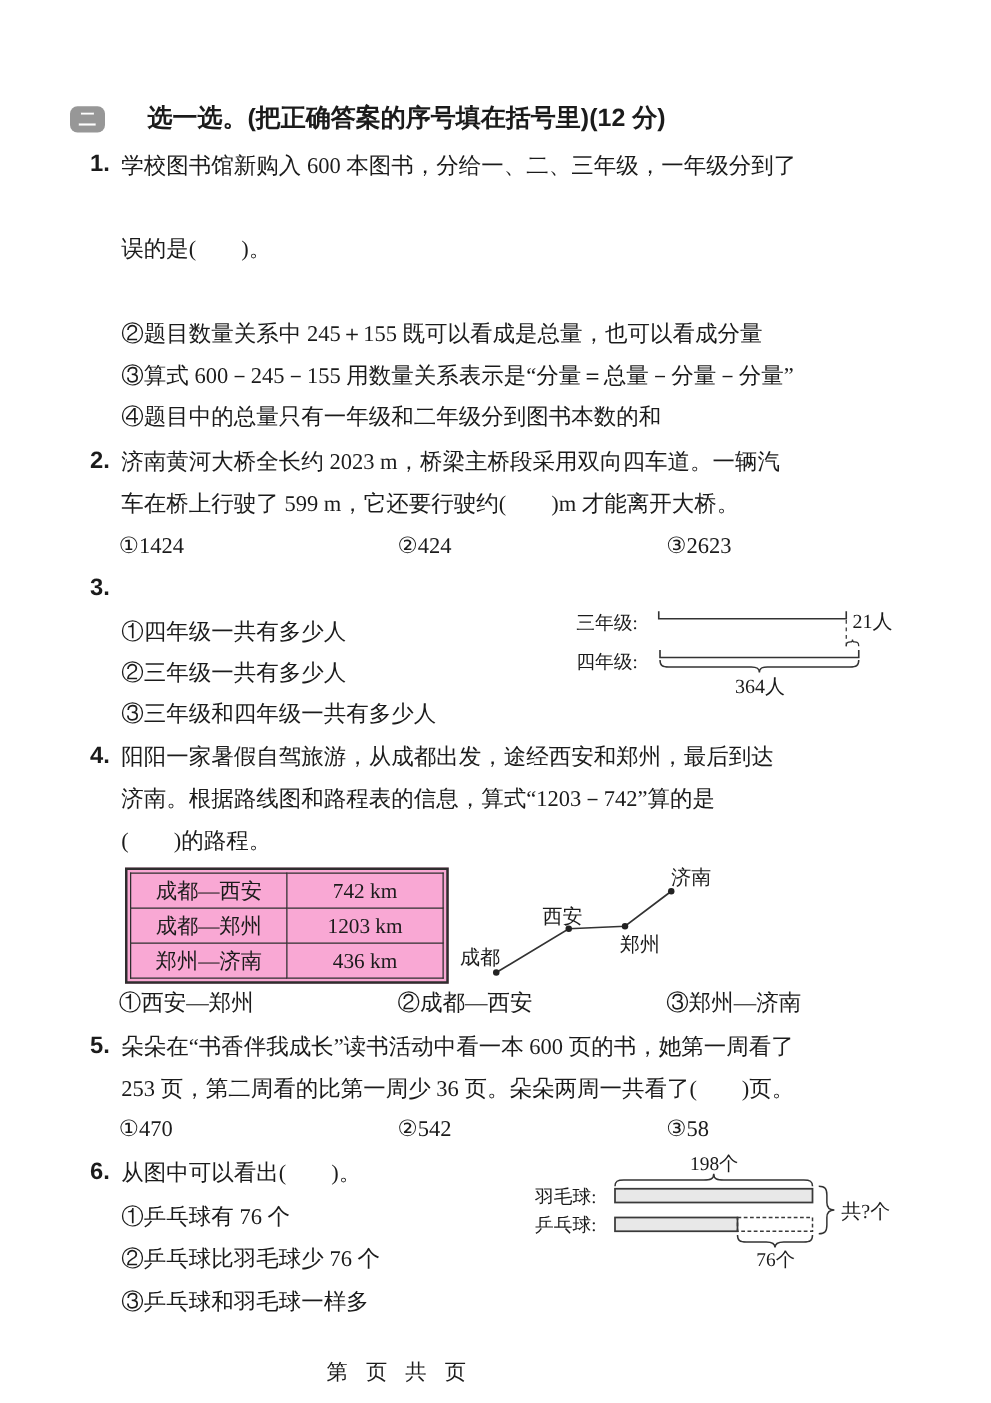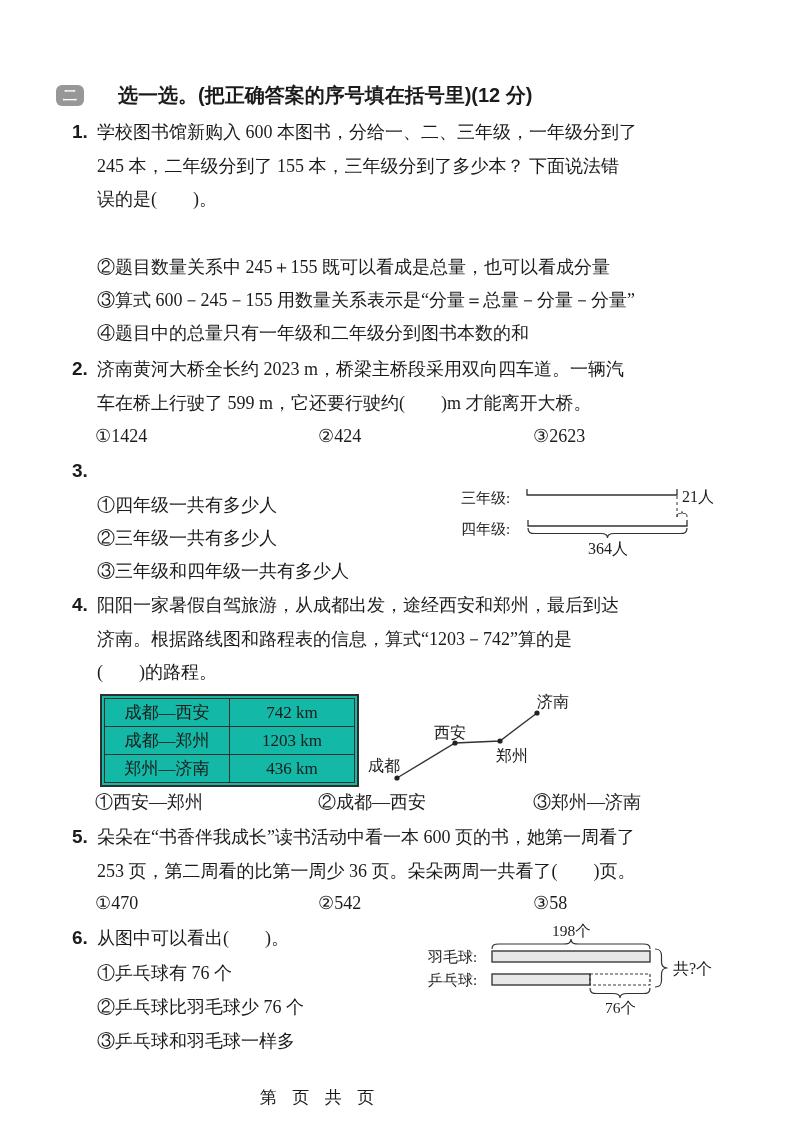--- a/index.html
+++ b/index.html
@@ -12,41 +12,40 @@
   .qnum{position:absolute; font-size:19px; line-height:26px; font-weight:700;
         font-family:"Liberation Sans","DejaVu Sans",sans-serif;}
   .hdr{position:absolute; left:92px; top:82px; font-size:20px; line-height:26px;
        font-weight:700; white-space:pre;
        font-family:"Liberation Sans","DejaVu Sans",sans-serif;margin-left:26px;}
   .badge{position:absolute; left:56px; top:85px; width:28px; height:21px;
          background:#979797; border-radius:6px; color:#ffffff; text-align:center;
          font-size:14px; line-height:21px; font-weight:700;
          font-family:"Liberation Sans","DejaVu Sans",sans-serif;}
   .q4table{position:absolute; left:100px; top:694px; border:2px solid #2e2e2e;
-           padding:2px; background:#14b8a6;}
+           padding:2px; background:#f9a8d4;}
   .q4table table{border-collapse:collapse;}
   .q4table td{border:1.4px solid #2e2e2e; width:122px; height:25px;
               text-align:center; font-size:17px; white-space:pre;}
   svg text{font-family:"Liberation Serif","DejaVu Serif",serif; fill:#1b1b1b;}
   .dg{position:absolute;}
   .footer{position:absolute; left:0; top:1086px; width:636px; text-align:center;
           font-size:17px; letter-spacing:2px; white-space:pre;
-          font-family:Liberation Sans, sans-serif;}
+          font-family:Liberation Serif, serif;}
 </style>
 </head>
 <body>
 
 <div class="page">
 
   <div class="badge">二</div>
   <div class="hdr"><span>选一选。</span><span>(把正确答案的序号填在括号里)(12 分)</span></div>
 
   <div class="qnum" style="left:72px;top:119px">1.</div>
   <div class="ln" style="left:97px;top:119px">学校图书馆新购入 600 本图书，分给一、二、三年级，一年级分到了</div>
-  <div class="ln" style="left:97px;top:153px">245 本，二年级分到了 155 本，三年级分到了多少本？ 下面说法错</div>
   <div class="ln" style="left:97px;top:186px">误的是(　　)。</div>
   <div class="ln" style="left:97px;top:254px">②题目数量关系中 245＋155 既可以看成是总量，也可以看成分量</div>
   <div class="ln" style="left:97px;top:287px">③算式 600－245－155 用数量关系表示是“分量＝总量－分量－分量”</div>
   <div class="ln" style="left:97px;top:320px">④题目中的总量只有一年级和二年级分到图书本数的和</div>
 
   <div class="qnum" style="left:72px;top:356px">2.</div>
   <div class="ln" style="left:97px;top:356px">济南黄河大桥全长约 2023 m，桥梁主桥段采用双向四车道。一辆汽</div>
   <div class="ln" style="left:97px;top:390px">车在桥上行驶了 599 m，它还要行驶约(　　)m 才能离开大桥。</div>
   <div class="ln" style="left:95px;top:423px">①1424</div>
   <div class="ln" style="left:318px;top:423px">②424</div>

